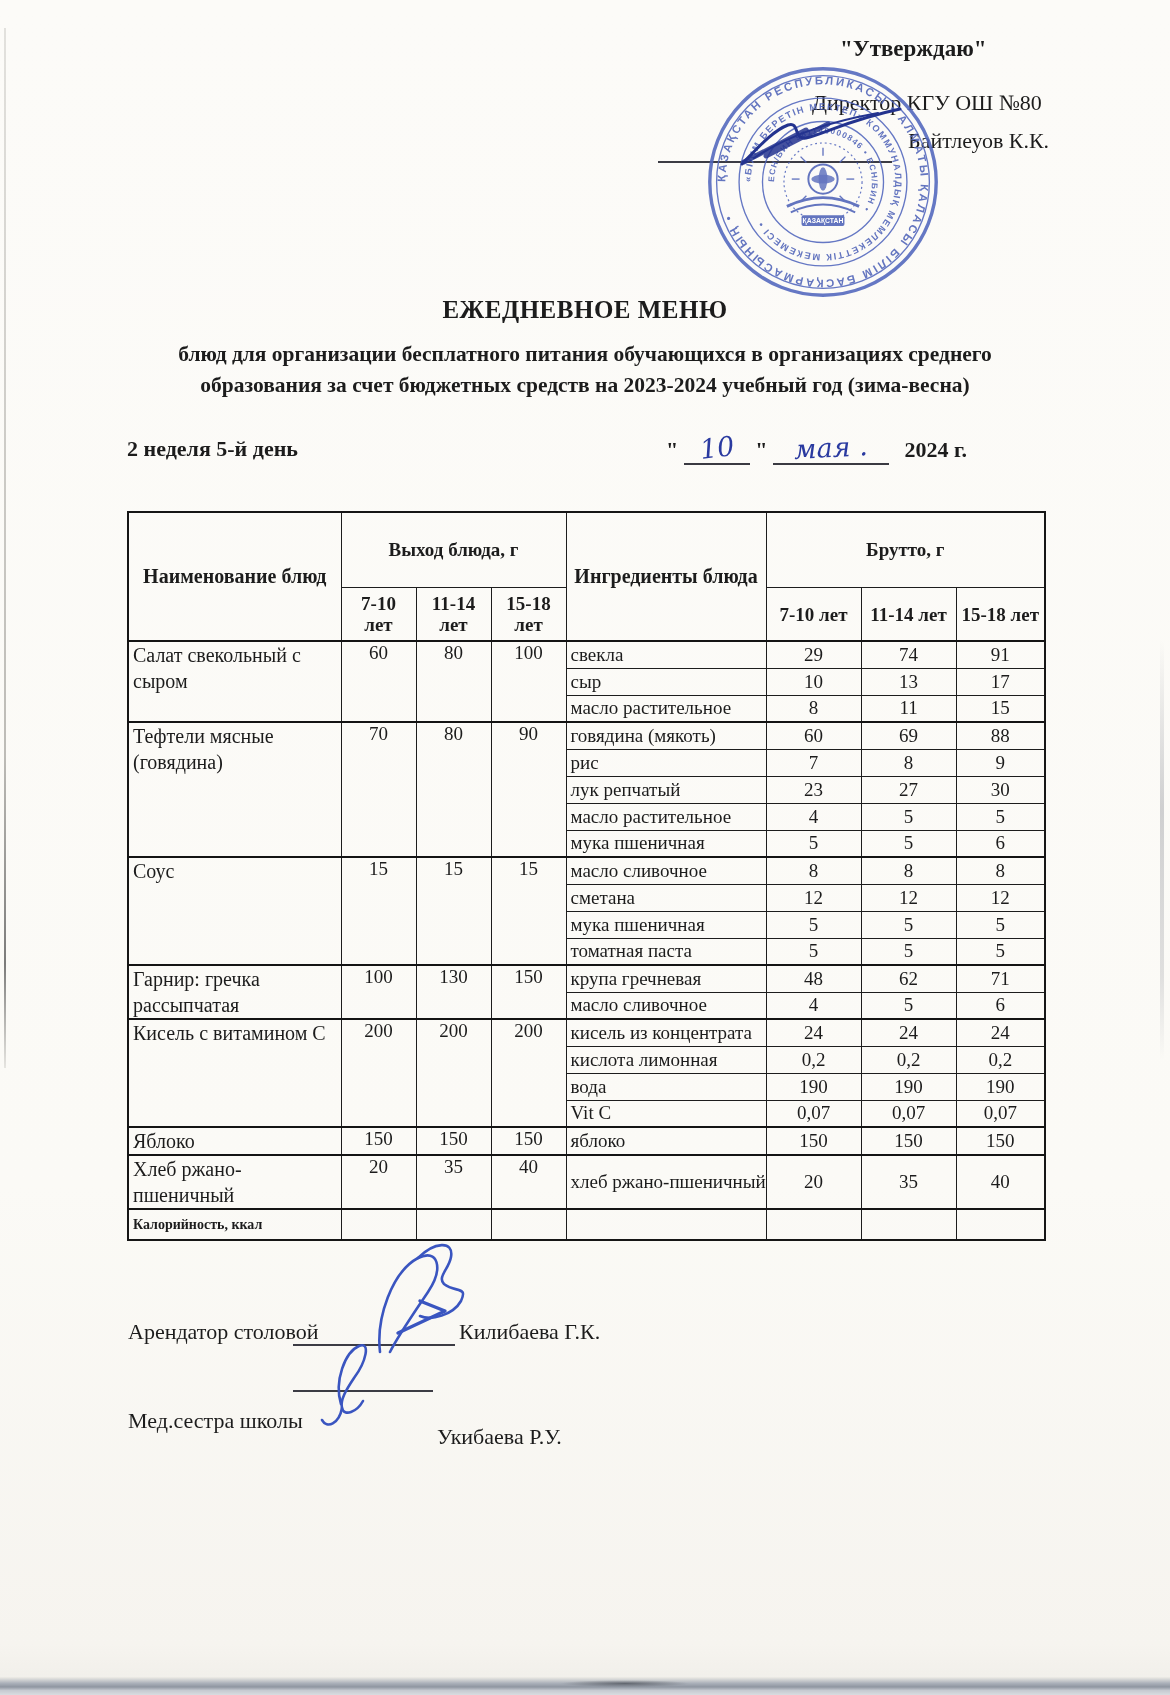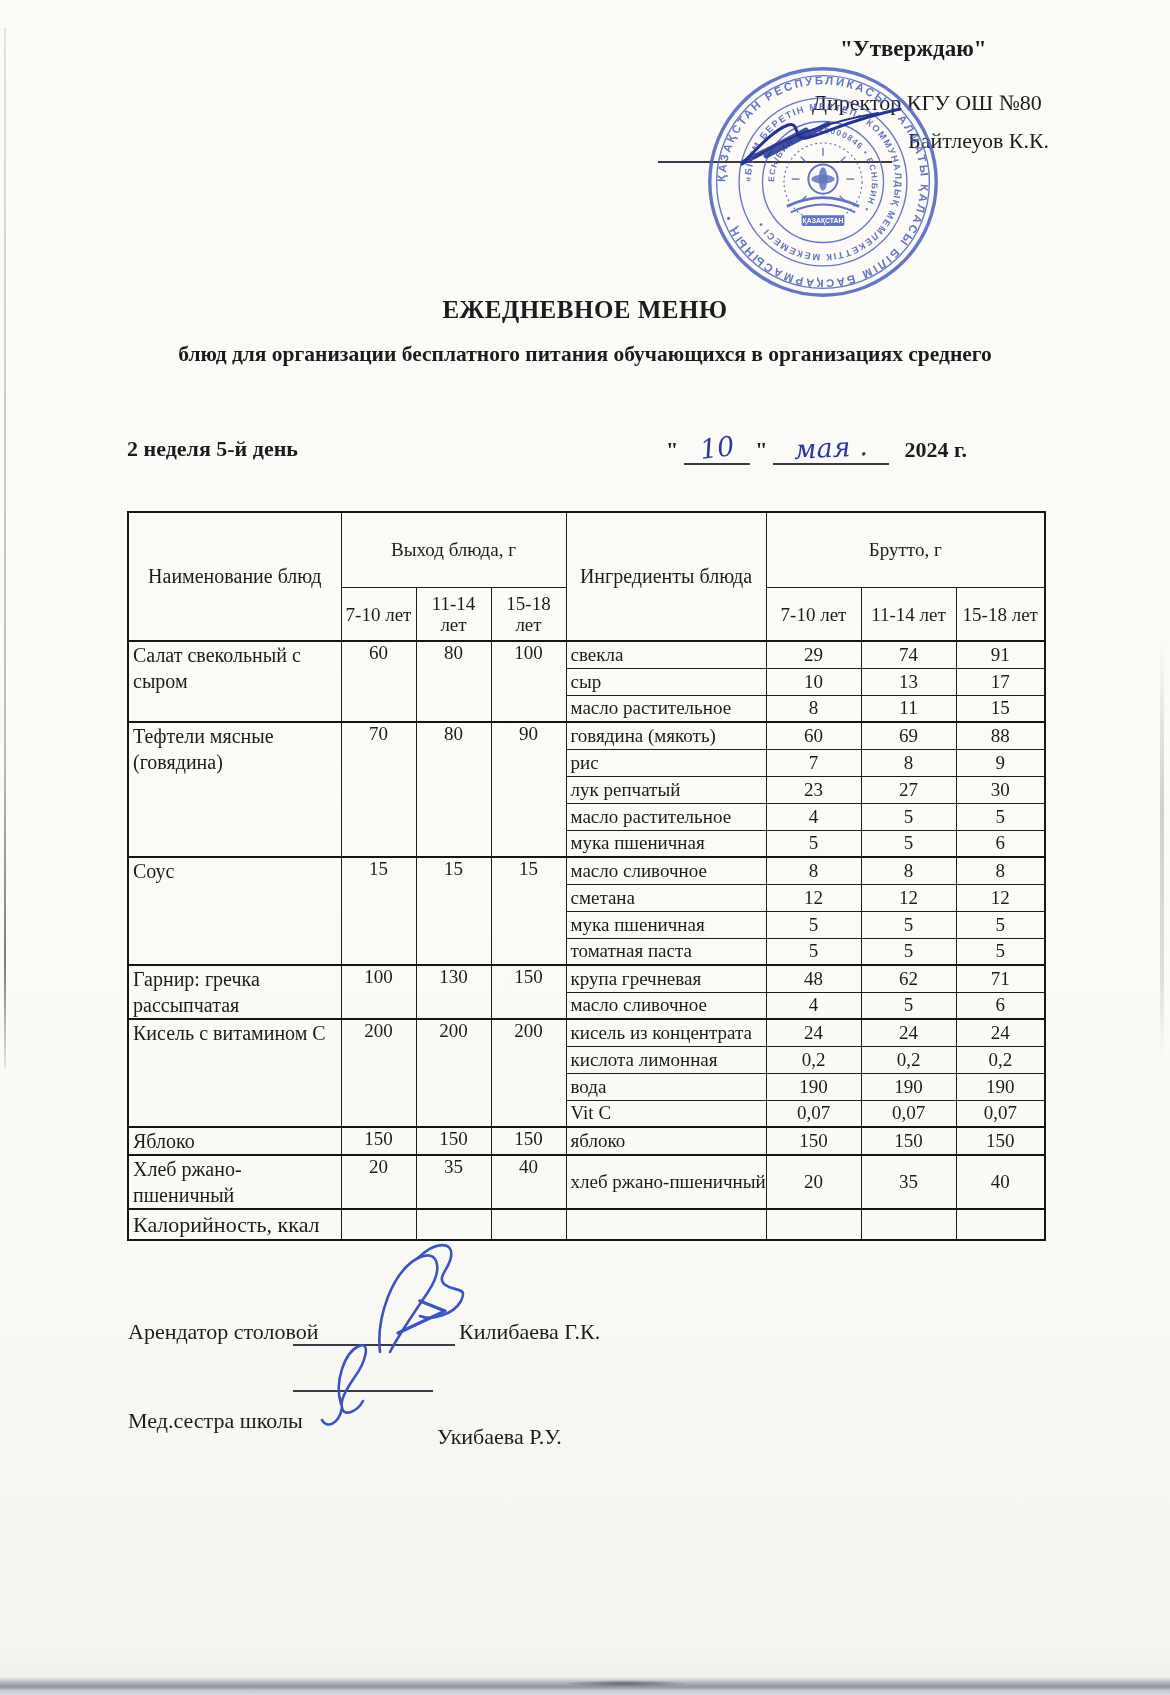--- a/index.html
+++ b/index.html
@@ -43,32 +43,32 @@
   .blank-day .hand { display:inline-block; transform:rotate(-7deg); }
   .blank-month { width:116px; }
   .blank-month .hand { display:inline-block; transform:rotate(-3deg); }
   .date-year { margin-left:10px; }
 
   
   table.menu { position:absolute; left:127px; top:511px; width:917px; border-collapse:collapse;
     table-layout:fixed; font-size:19px; }
   table.menu { border:2.5px solid #161616; }
   table.menu th, table.menu td { border:1.5px solid #1d1d1d; padding:0 4px; }
-  table.menu thead th { font-weight:normal; text-align:center; }
+  table.menu thead th { font-weight:bold; text-align:center; }
   tr.tier1 th { height:74px; }
   tr.tier2 th { height:52px; font-size:19px; line-height:21px; }
   th.cell-name, th.cell-ing { font-size:20px; vertical-align:middle; }
   td.dname { vertical-align:top; text-align:left; font-size:20px; line-height:26px; padding-top:2px; }
   td.out { vertical-align:top; text-align:center; padding-top:2px; }
   td.ing { text-align:left; white-space:nowrap; overflow:hidden; }
   td.num { text-align:center; }
   tbody tr { height:27px;padding-left:17px; }
   tr.dish-start td { border-top:2px solid #141414; }
   tr.footer-row td { border-top:2.5px solid #141414; height:29px; }
-  td.kcal { font-weight:normal; font-size:22px;margin-top:10px; }
+  td.kcal { font-weight:bold; font-size:14px;margin-top:10px; }
 
   
   .role1 { position:absolute; left:128px; top:1319px; font-size:22px; }
   .name1 { position:absolute; left:459px; top:1319px; font-size:22px; }
   .rule1 { position:absolute; left:293px; top:1344px; width:162px; border-top:2px solid #3c3c44; }
   .role2 { position:absolute; left:128px; top:1366px; font-size:22px;margin-top:42px; }
   .name2 { position:absolute; left:437px; top:1424px; font-size:22px; }
   .rule2 { position:absolute; left:293px; top:1390px; width:140px; border-top:2px solid #3c3c44; }
 </style>
 </head>
@@ -142,20 +142,21 @@
     </g>
     <g fill="none" stroke="#3a55c0" stroke-linecap="round" stroke-linejoin="round">
       <path d="M 341,1404 C 334,1381 345,1352 359,1346 C 371,1341 366,1362 354,1378 C 346,1390 340,1400 342,1408 C 344,1417 357,1412 363,1401" stroke-width="2.6"></path>
       <path d="M 342,1408 C 339,1424 327,1429 322,1420" stroke-width="2.6"></path>
     </g>
   </svg>
 
   <div class="doc-title">ЕЖЕДНЕВНОЕ МЕНЮ</div>
   <div class="doc-subtitle">
     <span>блюд для организации бесплатного питания обучающихся в организациях среднего</span>
+    <span>образования за счет бюджетных средств на 2023-2024 учебный год (зима-весна)</span>
   </div>
 
   <div class="week-label">2 неделя 5-й день</div>
   <div class="date-group">
     <span class="q">"</span>
     <span class="blank blank-day"><span class="hand">10</span></span>
     <span class="q">"</span>
     <span class="blank blank-month"><span class="hand">мая .</span></span>
     <span class="date-year">2024 г.</span>
   </div>

